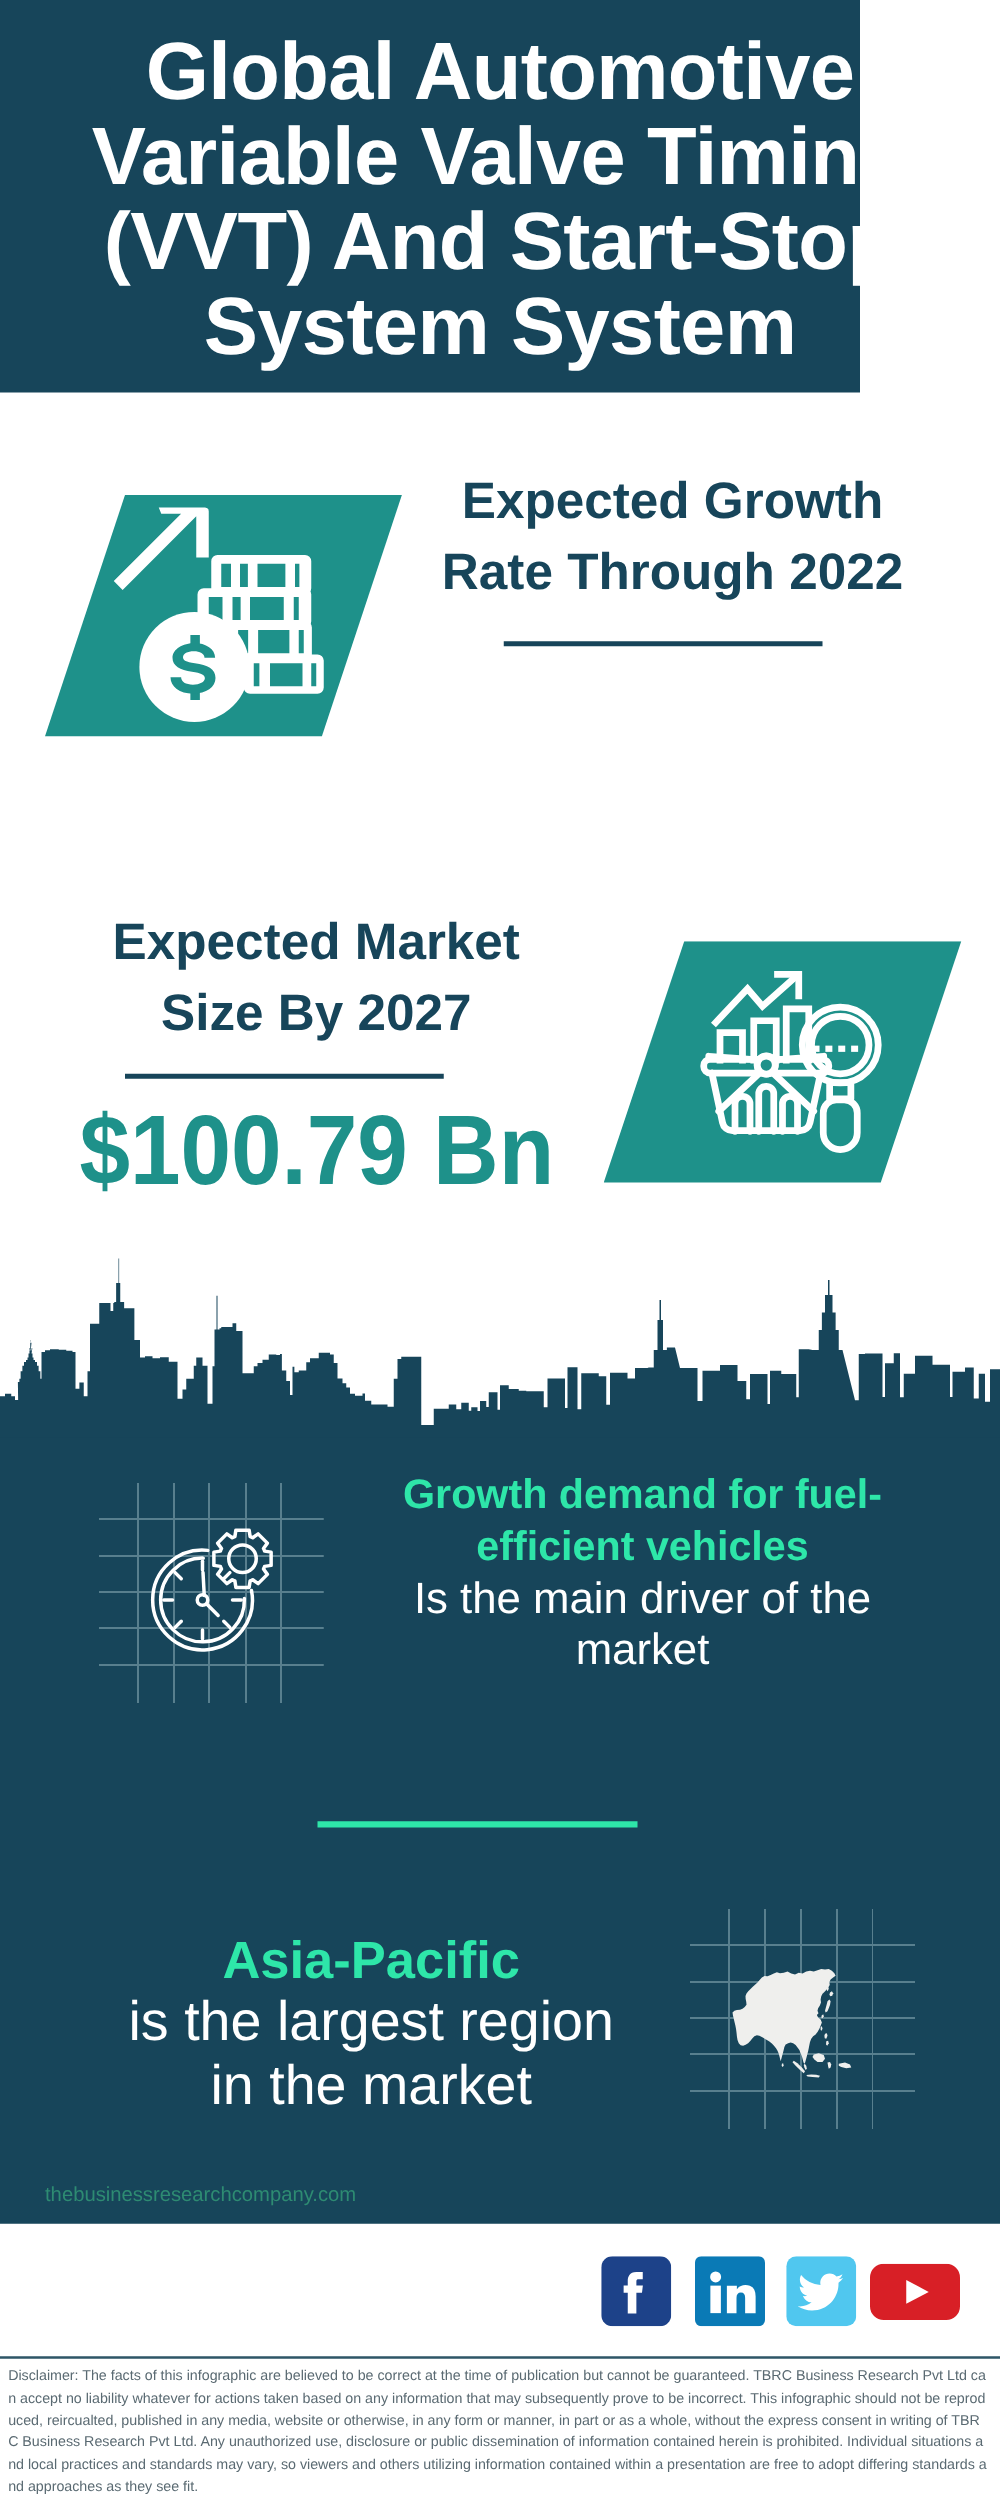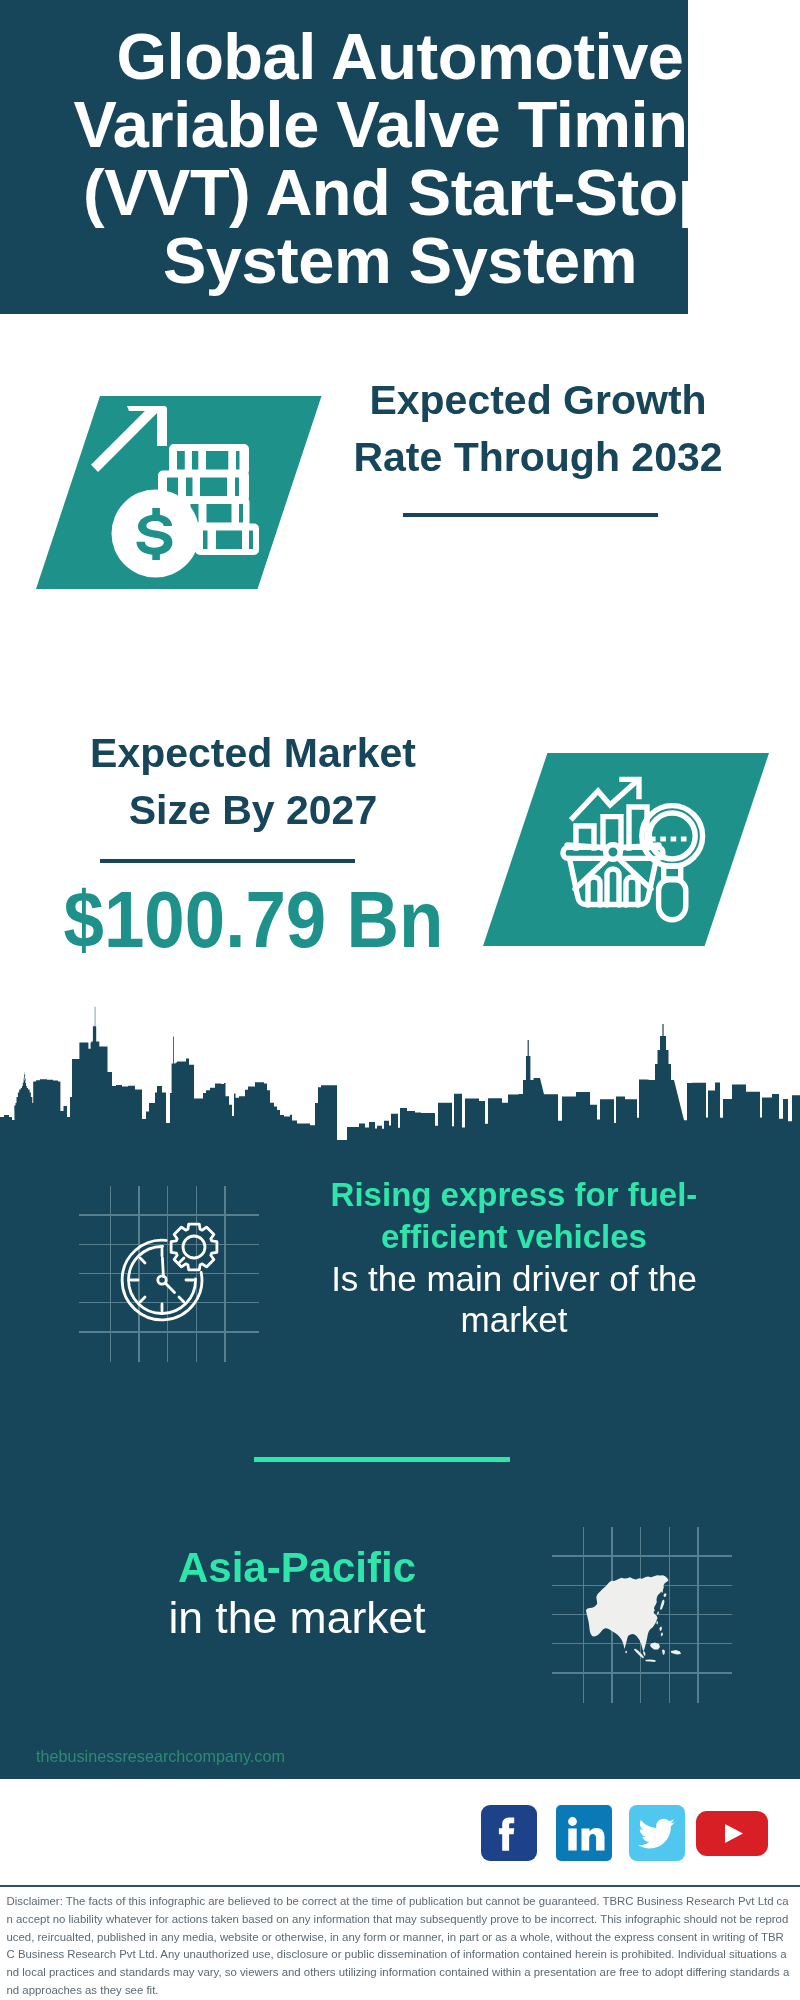--- a/index.html
+++ b/index.html
@@ -100,21 +100,21 @@
         <path d="M116.3 153 h7.6 v11 h-7.6 z"></path>
         <path d="M120 118.4 c-10 0 -18 5.1 -18 11.8 c0 6.6 6 9.7 15.6 11.2 c7.2 1.1 10.3 2.3 10.3 5.2
                  c0 3 -4.2 5.1 -9.5 5.1 c-5.8 0 -9.5 -2.3 -9.5 -5.9 h-8.5 c0 7.6 7.2 13.1 18 13.1 c10.7 0 18 -5.1 18 -12.5
                  c0 -7.4 -6.4 -10.3 -16.5 -11.8 c-7.2 -1.1 -9.5 -2.3 -9.5 -4.8 c0 -3 3.7 -4.8 8.6 -4.8 c5 0 8.6 2.1 8.6 5.1
                  h8.5 c0 -6.8 -7.2 -11.8 -17 -11.8 z"></path>
       </g>
     </svg>
   </div>
   <div class="stat1-head stat-head">
     <div>Expected Growth</div>
-    <div>Rate Through 2032</div>
+    <div>Rate Through 2022</div>
   </div>
   <div class="rule stat1-rule"></div>
 
   <div class="stat2-icon">
     <svg width="290" height="195" viewBox="0 0 290 195" xmlns="http://www.w3.org/2000/svg">
       <polygon points="64.4,0 286,0 221.6,193 0,193" fill="#1E918A"></polygon>
       <g fill="none" stroke="#ffffff" stroke-width="5.4" stroke-linecap="square" stroke-linejoin="miter">
 
         <polyline points="89.6,65 115,38 127,52 153.5,28.4"></polyline>
         <polyline points="139,26.4 156,26.4 156,43.6"></polyline>
@@ -205,21 +205,21 @@
           <path d="M 25 41 L 20.1 36.1"></path>
         </g>
         <g transform="translate(74,25)">
           <path d="M -6.1 -17.7 L -5.3 -22.9 L 5.3 -22.9 L 6.1 -17.7 L 7.2 -17.3 L 8.2 -16.8 L 12.5 -19.9 L 19.9 -12.5 L 16.8 -8.2 L 17.3 -7.2 L 17.7 -6.1 L 22.9 -5.3 L 22.9 5.3 L 17.7 6.1 L 17.3 7.2 L 16.8 8.2 L 19.9 12.5 L 12.5 19.9 L 8.2 16.8 L 7.2 17.3 L 6.1 17.7 L 5.3 22.9 L -5.3 22.9 L -6.1 17.7 L -7.2 17.3 L -8.2 16.8 L -12.5 19.9 L -19.9 12.5 L -16.8 8.2 L -17.3 7.2 L -17.7 6.1 L -22.9 5.3 L -22.9 -5.3 L -17.7 -6.1 L -17.3 -7.2 L -16.8 -8.2 L -19.9 -12.5 L -12.5 -19.9 L -8.2 -16.8 L -7.2 -17.3 Z"></path>
           <circle cx="0" cy="0" r="11"></circle>
         </g>
       </g>
     </svg>
   </div>
   <div class="ins1-text blk-txt">
-    <div class="mint ins-hl">Rising express for fuel-</div>
+    <div class="mint ins-hl">Growth demand for fuel-</div>
     <div class="mint ins-hl">efficient vehicles</div>
     <div class="wht ins-bd">Is the main driver of the</div>
     <div class="wht ins-bd">market</div>
   </div>
 
   <div class="mint-rule"></div>
 
   <div class="grid-box ins2-grid">
     <svg width="180" height="180" viewBox="0 0 180 180" xmlns="http://www.w3.org/2000/svg">
       <g stroke="#587F8E" stroke-width="1.5" fill="none" shape-rendering="crispEdges">
@@ -256,20 +256,21 @@
         <path d="M 42.5 81 L 43.5 80.5 L 44 82.5 L 43 83.5 L 42.3 82.5 Z"></path>
         <path d="M 78.5 19 L 79.5 18.5 L 80 21 L 79.2 23 L 78.4 22 Z"></path>
         <path d="M 60.8 81 L 62 82.5 L 62.5 85 L 61.5 86 L 60.5 84 L 60 82 Z"></path>
       </g>
     </svg>
 
   </div>
 
   <div class="ins2-text blk-txt">
     <div class="mint ins-hl">Asia-Pacific</div>
+    <div class="wht ins-bd">is the largest region</div>
     <div class="wht ins-bd">in the market</div>
   </div>
 
   <div class="f-text f-web">thebusinessresearchcompany.com</div>
 
   <div class="social s-fb">
     <svg width="56" height="56" viewBox="0 0 56 56" xmlns="http://www.w3.org/2000/svg">
       <rect x="0" y="0" width="56" height="56" rx="9" fill="#1D4289"></rect>
       <path d="M32.6 29.2 h-4.5 v16.6 h-6.9 V29.2 h-3.3 v-5.9 h3.3 v-3.8 c0 -2.7 1.3 -6.9 6.9 -6.9 l5.1 0.02 v5.7 h-3.7 c-0.6 0 -1.4 0.3 -1.4 1.6 v3.4 h5.2 z" fill="#ffffff"></path>
     </svg>

